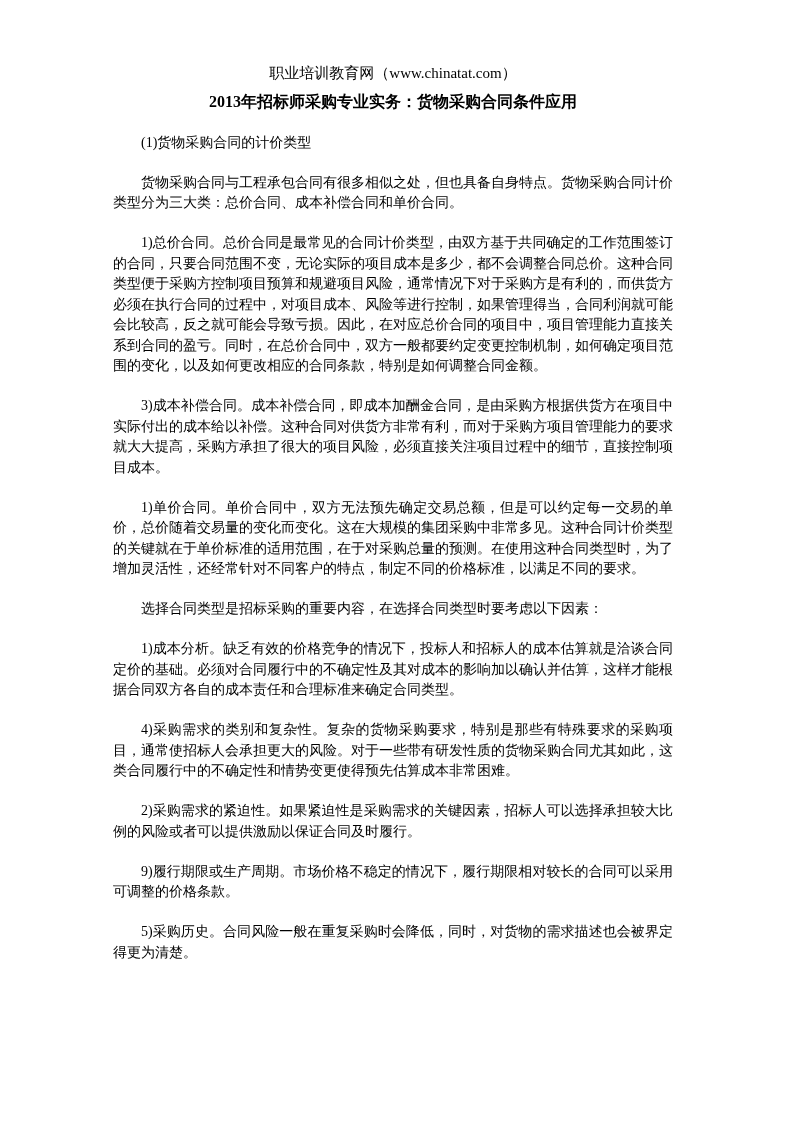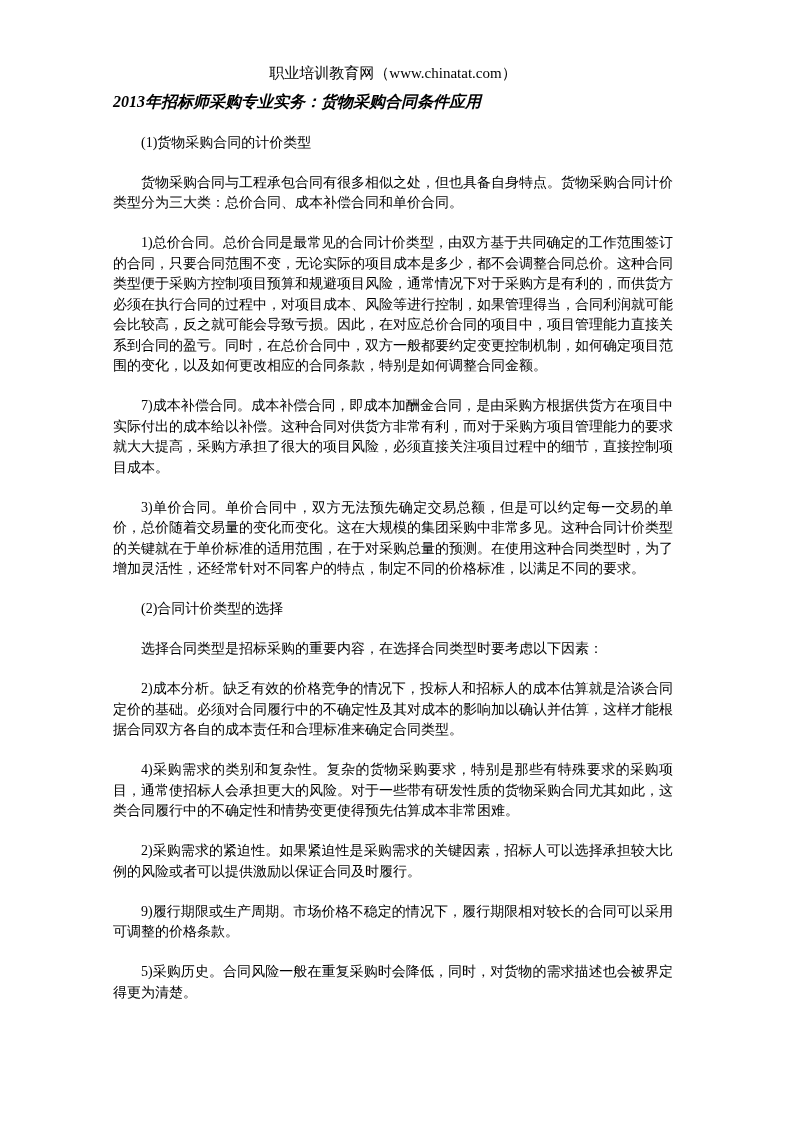--- a/index.html
+++ b/index.html
@@ -22,26 +22,26 @@
     background: #ffffff;
   }
   .doc-header {
     text-align: center;
     font-size: 15px;
     line-height: 20px;
     font-weight: normal;
     white-space: nowrap;
   }
   .doc-title {
+    text-align: center;
     font-size: 16px;
     line-height: 22px;
     font-weight: bold;
     margin: 8px 0 0 0;
     white-space: nowrap;
-    font-style: italic;
   }
   .para {
     font-size: 14px;
     line-height: 20.5px;
     text-align: justify;
     text-indent: 2em;
     margin: 19.5px 0 0 0;
     word-break: break-all;
   }
   .para.first-after-title {
@@ -55,29 +55,28 @@
   <div class="doc-header">职业培训教育网（www.chinatat.com）</div>
 
   <div class="doc-title">2013年招标师采购专业实务：货物采购合同条件应用</div>
 
   <p class="para first-after-title">(1)货物采购合同的计价类型</p>
 
   <p class="para">货物采购合同与工程承包合同有很多相似之处，但也具备自身特点。货物采购合同计价类型分为三大类：总价合同、成本补偿合同和单价合同。</p>
 
   <p class="para">1)总价合同。总价合同是最常见的合同计价类型，由双方基于共同确定的工作范围签订的合同，只要合同范围不变，无论实际的项目成本是多少，都不会调整合同总价。这种合同类型便于采购方控制项目预算和规避项目风险，通常情况下对于采购方是有利的，而供货方必须在执行合同的过程中，对项目成本、风险等进行控制，如果管理得当，合同利润就可能会比较高，反之就可能会导致亏损。因此，在对应总价合同的项目中，项目管理能力直接关系到合同的盈亏。同时，在总价合同中，双方一般都要约定变更控制机制，如何确定项目范围的变化，以及如何更改相应的合同条款，特别是如何调整合同金额。</p>
 
-  <p class="para">7)成本补偿合同。成本补偿合同，即成本加酬金合同，是由采购方根据供货方在项目中实际付出的成本给以补偿。这种合同对供货方非常有利，而对于采购方项目管理能力的要求就大大提高，采购方承担了很大的项目风险，必须直接关注项目过程中的细节，直接控制项目成本。</p>
+  <p class="para">3)成本补偿合同。成本补偿合同，即成本加酬金合同，是由采购方根据供货方在项目中实际付出的成本给以补偿。这种合同对供货方非常有利，而对于采购方项目管理能力的要求就大大提高，采购方承担了很大的项目风险，必须直接关注项目过程中的细节，直接控制项目成本。</p>
 
-  <p class="para">3)单价合同。单价合同中，双方无法预先确定交易总额，但是可以约定每一交易的单价，总价随着交易量的变化而变化。这在大规模的集团采购中非常多见。这种合同计价类型的关键就在于单价标准的适用范围，在于对采购总量的预测。在使用这种合同类型时，为了增加灵活性，还经常针对不同客户的特点，制定不同的价格标准，以满足不同的要求。</p>
+  <p class="para">1)单价合同。单价合同中，双方无法预先确定交易总额，但是可以约定每一交易的单价，总价随着交易量的变化而变化。这在大规模的集团采购中非常多见。这种合同计价类型的关键就在于单价标准的适用范围，在于对采购总量的预测。在使用这种合同类型时，为了增加灵活性，还经常针对不同客户的特点，制定不同的价格标准，以满足不同的要求。</p>
 
-  <p class="para">(2)合同计价类型的选择</p>
 
   <p class="para">选择合同类型是招标采购的重要内容，在选择合同类型时要考虑以下因素：</p>
 
-  <p class="para">2)成本分析。缺乏有效的价格竞争的情况下，投标人和招标人的成本估算就是洽谈合同定价的基础。必须对合同履行中的不确定性及其对成本的影响加以确认并估算，这样才能根据合同双方各自的成本责任和合理标准来确定合同类型。</p>
+  <p class="para">1)成本分析。缺乏有效的价格竞争的情况下，投标人和招标人的成本估算就是洽谈合同定价的基础。必须对合同履行中的不确定性及其对成本的影响加以确认并估算，这样才能根据合同双方各自的成本责任和合理标准来确定合同类型。</p>
 
   <p class="para">4)采购需求的类别和复杂性。复杂的货物采购要求，特别是那些有特殊要求的采购项目，通常使招标人会承担更大的风险。对于一些带有研发性质的货物采购合同尤其如此，这类合同履行中的不确定性和情势变更使得预先估算成本非常困难。</p>
 
   <p class="para">2)采购需求的紧迫性。如果紧迫性是采购需求的关键因素，招标人可以选择承担较大比例的风险或者可以提供激励以保证合同及时履行。</p>
 
   <p class="para">9)履行期限或生产周期。市场价格不稳定的情况下，履行期限相对较长的合同可以采用可调整的价格条款。</p>
 
   <p class="para">5)采购历史。合同风险一般在重复采购时会降低，同时，对货物的需求描述也会被界定得更为清楚。</p>
 </div>
 

